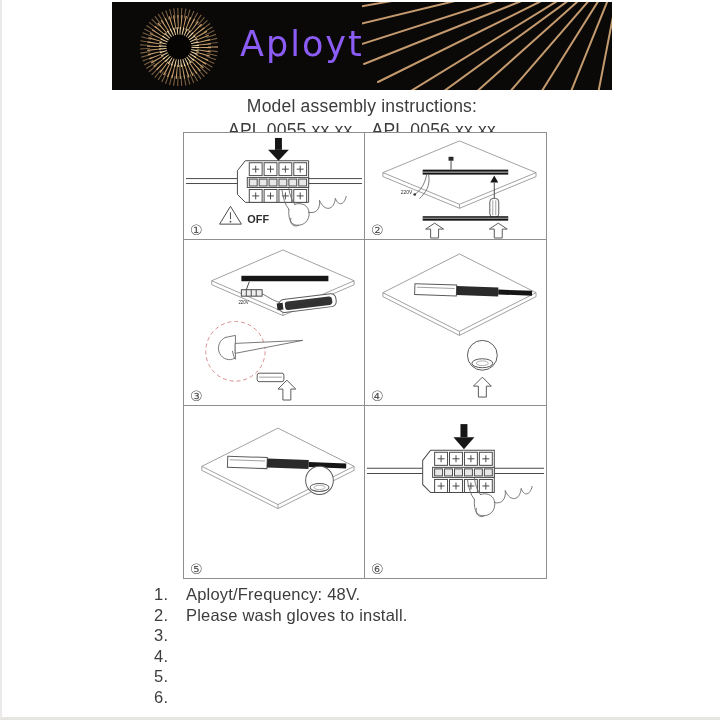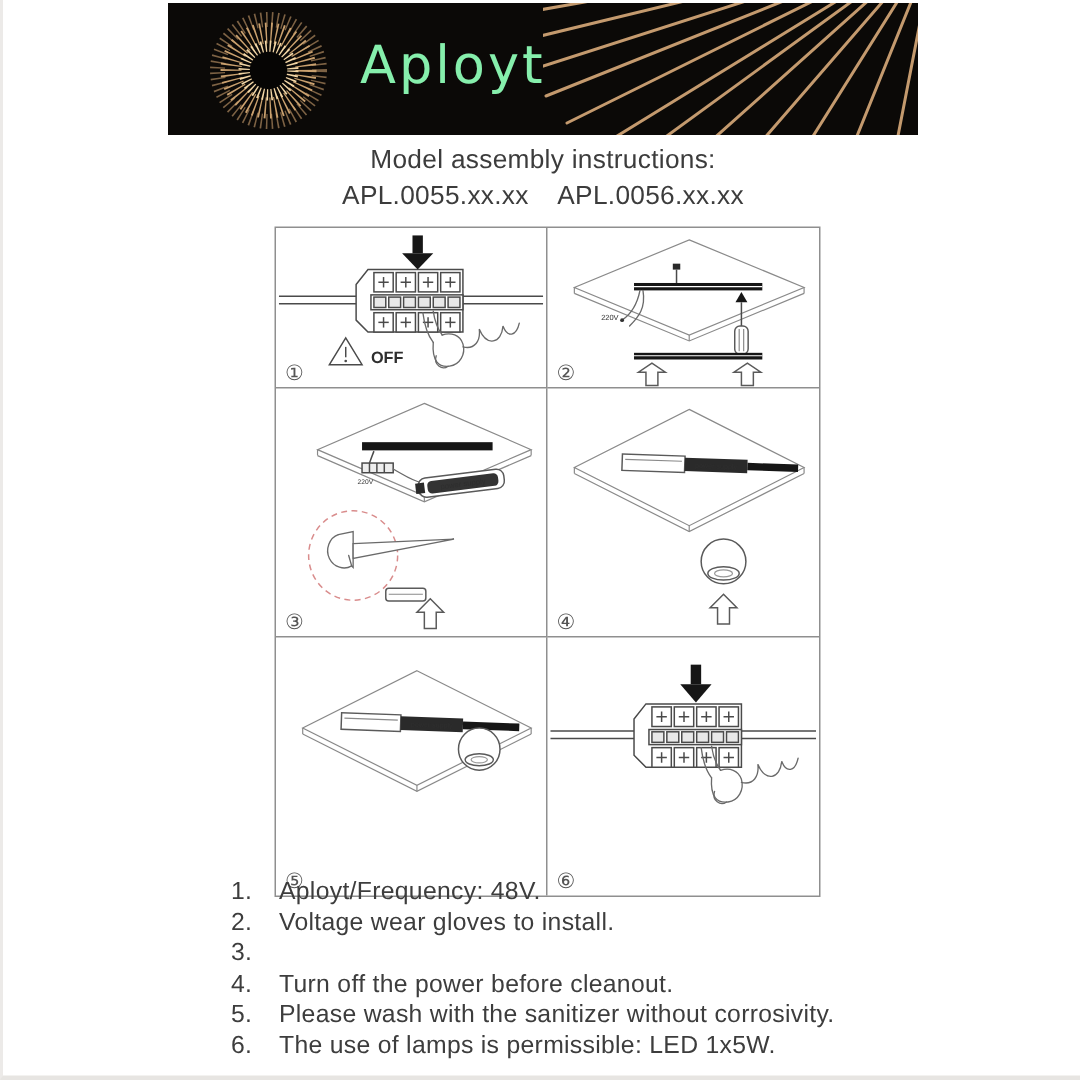--- a/index.html
+++ b/index.html
@@ -11,34 +11,34 @@
   .page{position:absolute;inset:0;background:#ffffff;border-left:2px solid #eceae8;border-bottom:3px solid #e7e5e2;}
 
   
   .banner{
     position:absolute;left:110px;top:2px;width:500px;height:88px;
     background:#0b0907;overflow:hidden;
   }
   .banner .logo{position:absolute;left:12px;top:0;}
   .brand{
     position:absolute;left:128px;top:22px;
-    font-size:35px;letter-spacing:2px;color:#86efac;
+    font-size:35px;letter-spacing:2px;color:#8b5cf6;
     font-family:"DejaVu Sans",sans-serif;font-weight:400;
   }
   .rays{position:absolute;right:0;top:0;}
 
   
   .title-block{position:absolute;left:0;top:96px;width:720px;text-align:center;}
   .title-line1{font-size:17.5px;color:#3c3c3c;letter-spacing:.2px;}
   .title-line2{font-size:17.5px;color:#3c3c3c;margin-top:3px;letter-spacing:.2px;}
   .title-line2 span{margin:0 7px;}
 
   
   .grid{
-    position:absolute;left:181px;top:151px;width:364px;height:447px;
+    position:absolute;left:181px;top:132px;width:364px;height:447px;
     display:grid;grid-template-columns:1fr 1fr;grid-template-rows:107px 166px 172px;
     border:1px solid #8f8f8f;box-sizing:border-box;background:#fff;
   }
   .cell{position:relative;box-sizing:border-box;}
   .cell.bR{border-right:1px solid #8f8f8f;}
   .cell.bB{border-bottom:1px solid #8f8f8f;}
   .cell svg{display:block;width:100%;height:100%;}
   .panel-num{
     position:absolute;left:6px;bottom:2px;font-size:14px;color:#555;
     font-family:"DejaVu Sans",sans-serif;line-height:1;
@@ -367,32 +367,29 @@
     </div>
   </div>
 
   <div class="instructions">
     <div class="inst-row">
       <span class="num">1.</span>
       <span class="txt">Aployt/Frequency: 48V.</span>
     </div>
     <div class="inst-row">
       <span class="num">2.</span>
-      <span class="txt">Voltage wear gloves to install.</span>
+      <span class="txt">Please wash gloves to install.</span>
     </div>
     <div class="inst-row">
       <span class="num">3.</span>
     </div>
     <div class="inst-row">
       <span class="num">4.</span>
-      <span class="txt">Turn off the power before cleanout.</span>
     </div>
     <div class="inst-row">
       <span class="num">5.</span>
-      <span class="txt">Please wash with the sanitizer without corrosivity.</span>
     </div>
     <div class="inst-row">
       <span class="num">6.</span>
-      <span class="txt">The use of lamps is permissible: LED 1x5W.</span>
     </div>
   </div>
 
 </div>
 
 </body></html>

